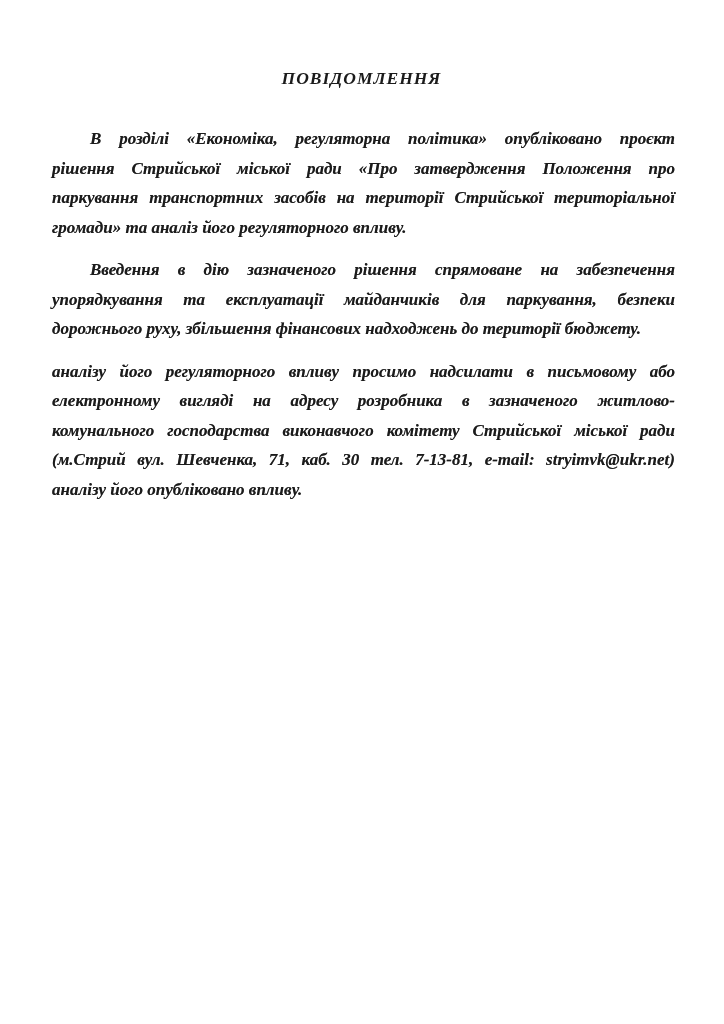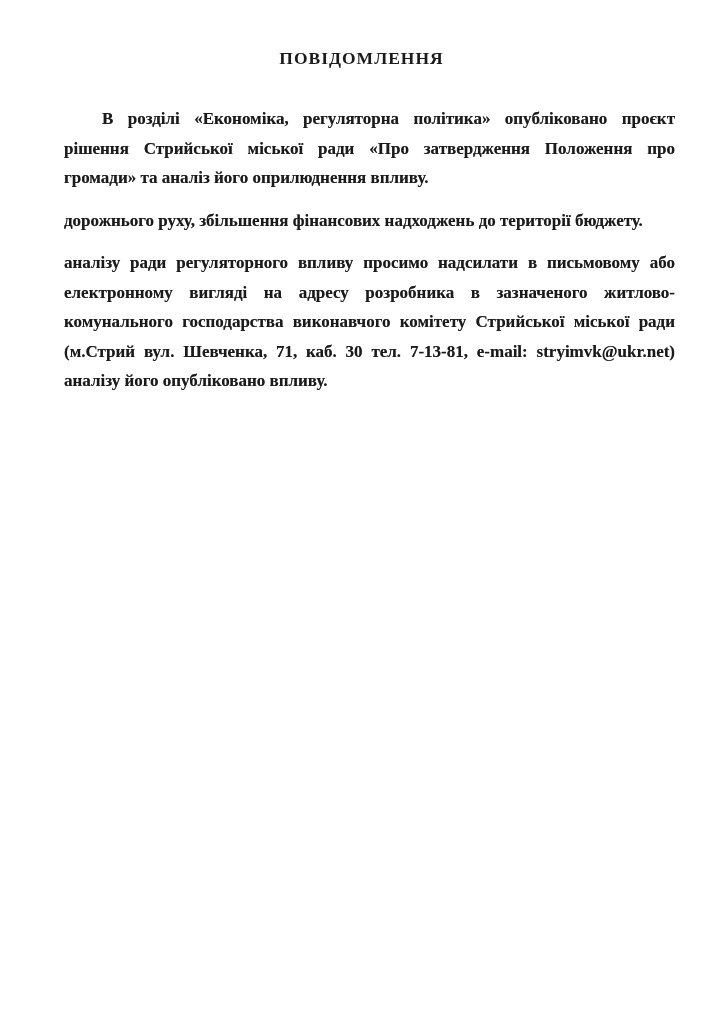--- a/index.html
+++ b/index.html
@@ -11,33 +11,34 @@
     position: relative;
     width: 724px;
     height: 1024px;
     margin: 0 auto;
     background: #ffffff;
     overflow: hidden;
     font-family: "Liberation Serif", "DejaVu Serif", serif;
     color: #1b1b1b;
   }
   .content {
-    padding: 46px 49px 0 48px;
+    padding: 66px 49px 0 48px;
+    font-style: italic;
   }
   .doc-title {
     margin: 0 0 34px 0;
     text-align: center;
     font-size: 17.5px;
     font-weight: 700;
     letter-spacing: 1px;
     line-height: 24px;
     color: #1b1b1b;
   }
   .paragraph {
-    margin: 0 0 13px 16px;
+    margin: 0 0 13px 4px;
   }
   .line {
     font-size: 17px;
     font-weight: 700;
     line-height: 29.5px;
     text-align: justify;
     text-align-last: justify;
     white-space: normal;
     text-shadow: 0 0 0.4px rgba(20,20,20,0.55);
   }
@@ -53,29 +54,32 @@
 <body>
 
 <div class="page">
   <div class="content">
 
     <h1 class="doc-title">ПОВІДОМЛЕННЯ</h1>
 
     <div class="paragraph">
       <div class="line first">В  розділі  «Економіка,  регуляторна  політика»  опубліковано  проєкт</div>
       <div class="line">рішення  Стрийської  міської  ради  «Про  затвердження  Положення  про</div>
-      <div class="line last">громади» та аналіз його оприлюднення впливу.</div>
+      <div class="line">паркування  транспортних  засобів  на  території  Стрийської  територіальної</div>
+      <div class="line last">громади» та аналіз його регуляторного впливу.</div>
     </div>
 
     <div class="paragraph">
+      <div class="line first">Введення  в  дію  зазначеного  рішення  спрямоване  на  забезпечення</div>
+      <div class="line">упорядкування  та  експлуатації  майданчиків  для  паркування,  безпеки</div>
       <div class="line last">дорожнього руху, збільшення фінансових надходжень до території бюджету.</div>
     </div>
 
     <div class="paragraph">
-      <div class="line">аналізу  ради  регуляторного  впливу  просимо  надсилати  в  письмовому  або</div>
+      <div class="line">аналізу  його  регуляторного  впливу  просимо  надсилати  в  письмовому  або</div>
       <div class="line">електронному  вигляді  на  адресу  розробника  в  зазначеного  житлово-</div>
       <div class="line">комунального  господарства  виконавчого  комітету  Стрийської  міської  ради</div>
       <div class="line">(м.Стрий  вул.  Шевченка,  71,  каб.  30  тел.  7-13-81,  e-mail:  stryimvk@ukr.net)</div>
       <div class="line last">аналізу його опубліковано впливу.</div>
     </div>
 
   </div>
 </div>
 
 </body></html>

